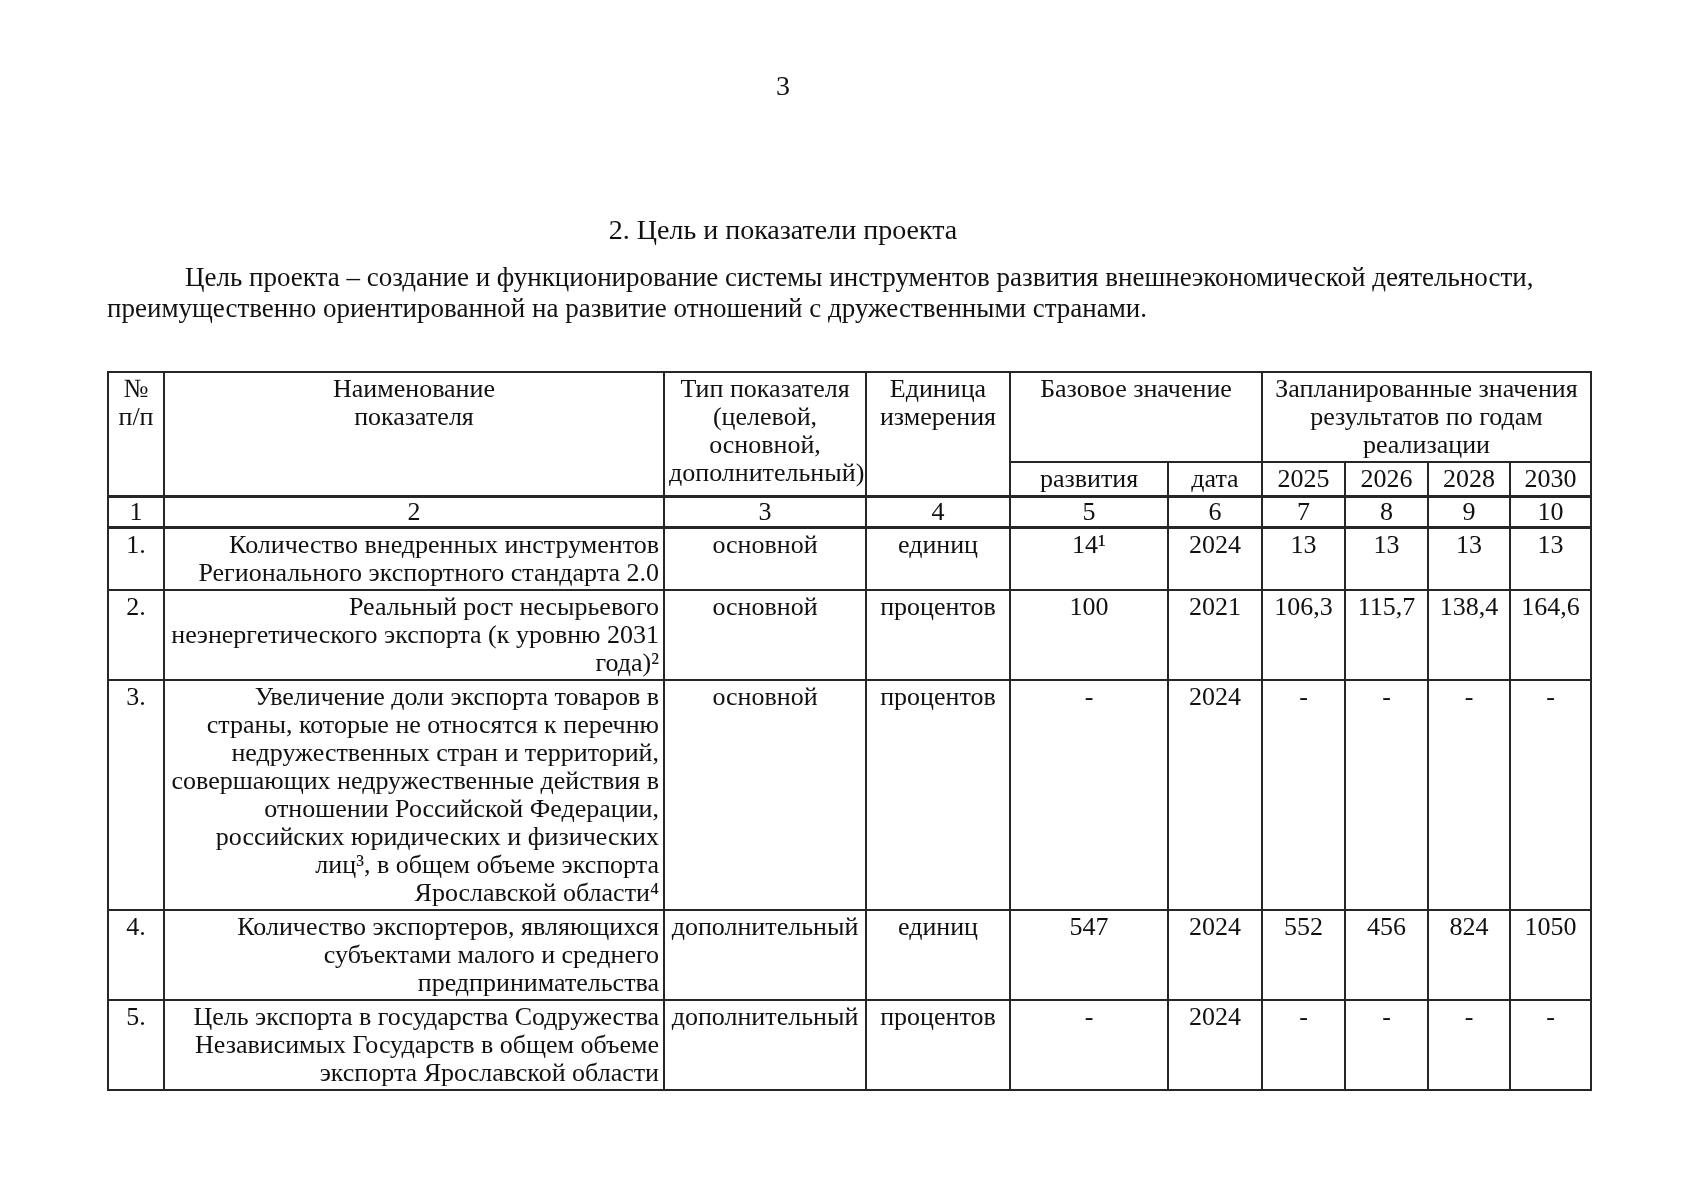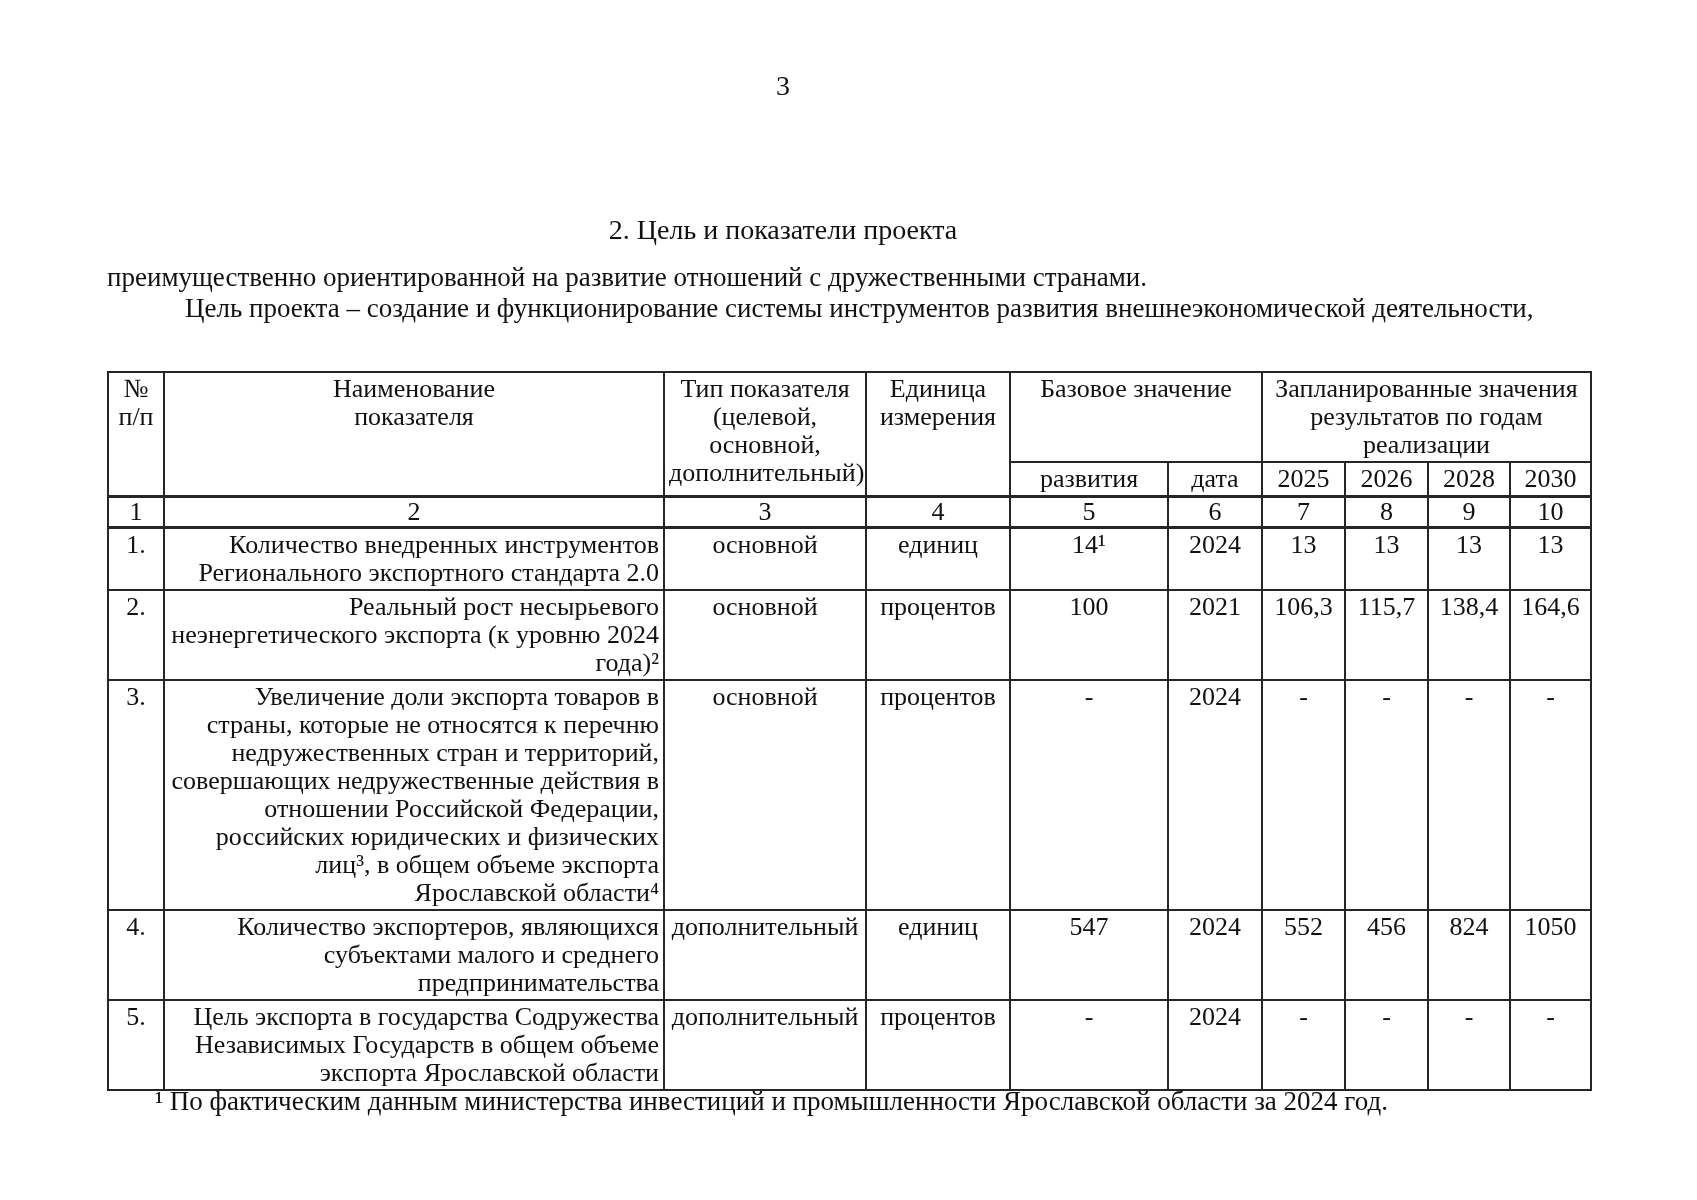--- a/index.html
+++ b/index.html
@@ -68,22 +68,22 @@
 </head>
 <body>
 
 <div class="page">
 
   <div class="page-number">3</div>
 
   <div class="heading">2. Цель и показатели проекта</div>
 
   <div class="paragraph">
+    <div class="line indent">Цель проекта – создание и функционирование системы инструментов развития внешнеэкономической деятельности,</div>
     <div class="line">преимущественно ориентированной на развитие отношений с дружественными странами.</div>
-    <div class="line indent">Цель проекта – создание и функционирование системы инструментов развития внешнеэкономической деятельности,</div>
   </div>
 
   <table class="indicators">
     <colgroup>
       <col style="width:56px">
       <col style="width:500px">
       <col style="width:202px">
       <col style="width:144px">
       <col style="width:158px">
       <col style="width:94px">
@@ -138,21 +138,21 @@
         <td class="c">14¹</td>
         <td class="c">2024</td>
         <td class="c">13</td>
         <td class="c">13</td>
         <td class="c">13</td>
         <td class="c">13</td>
       </tr>
 
       <tr class="r2">
         <td class="c">2.</td>
-        <td class="name">Реальный рост несырьевого неэнергетического экспорта (к уровню 2024 года)²</td>
+        <td class="name">Реальный рост несырьевого неэнергетического экспорта (к уровню 2031 года)²</td>
         <td class="c">основной</td>
         <td class="c">процентов</td>
         <td class="c">100</td>
         <td class="c">2021</td>
         <td class="c">106,3</td>
         <td class="c">115,7</td>
         <td class="c">138,4</td>
         <td class="c">164,6</td>
       </tr>
 
@@ -190,15 +190,14 @@
         <td class="c">-</td>
         <td class="c">2024</td>
         <td class="c">-</td>
         <td class="c">-</td>
         <td class="c">-</td>
         <td class="c">-</td>
       </tr>
     </tbody>
   </table>
 
-  <div class="footnote">¹ По фактическим данным министерства инвестиций и промышленности Ярославской области за 2024 год.</div>
 
 </div>
 
 </body></html>

